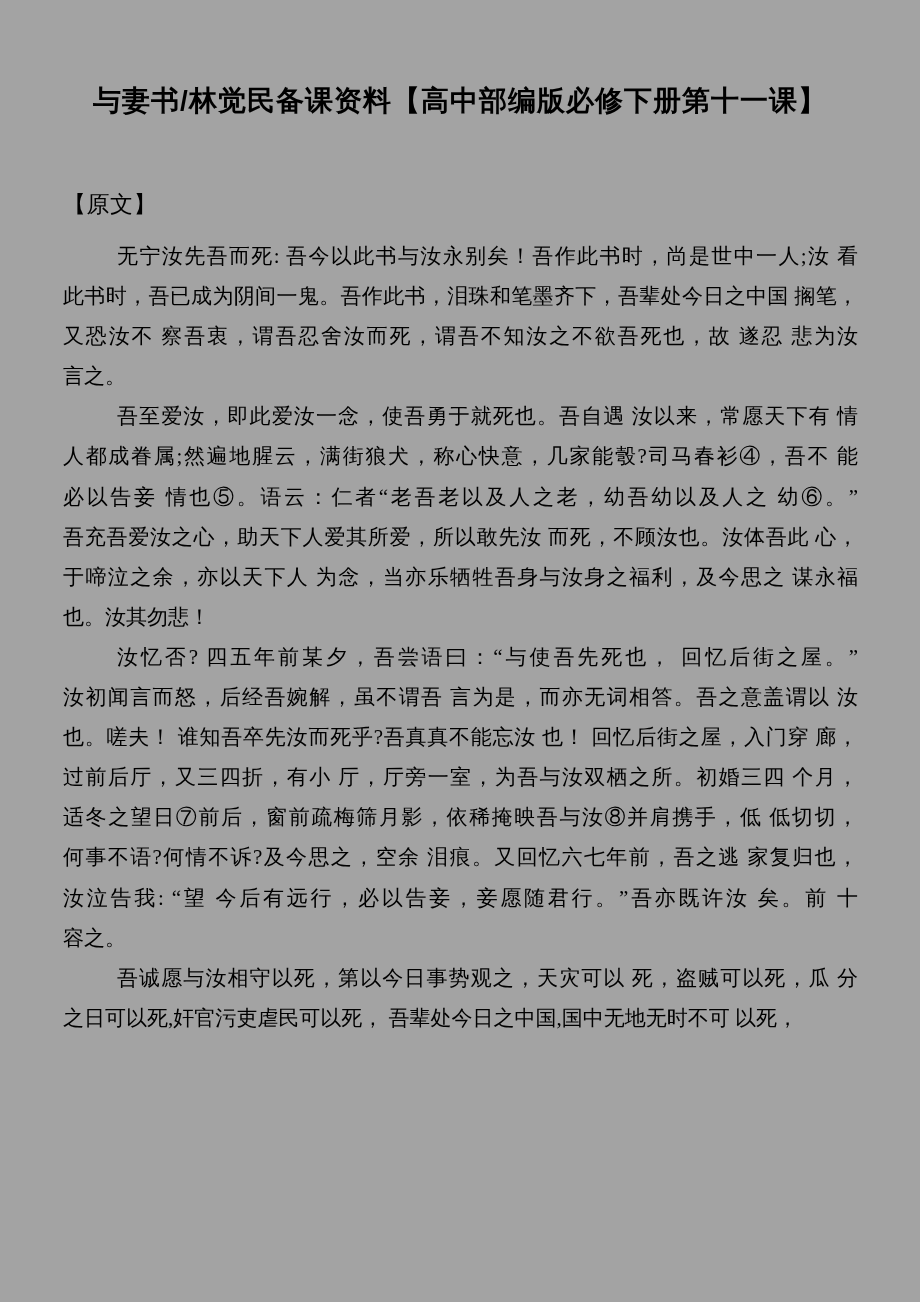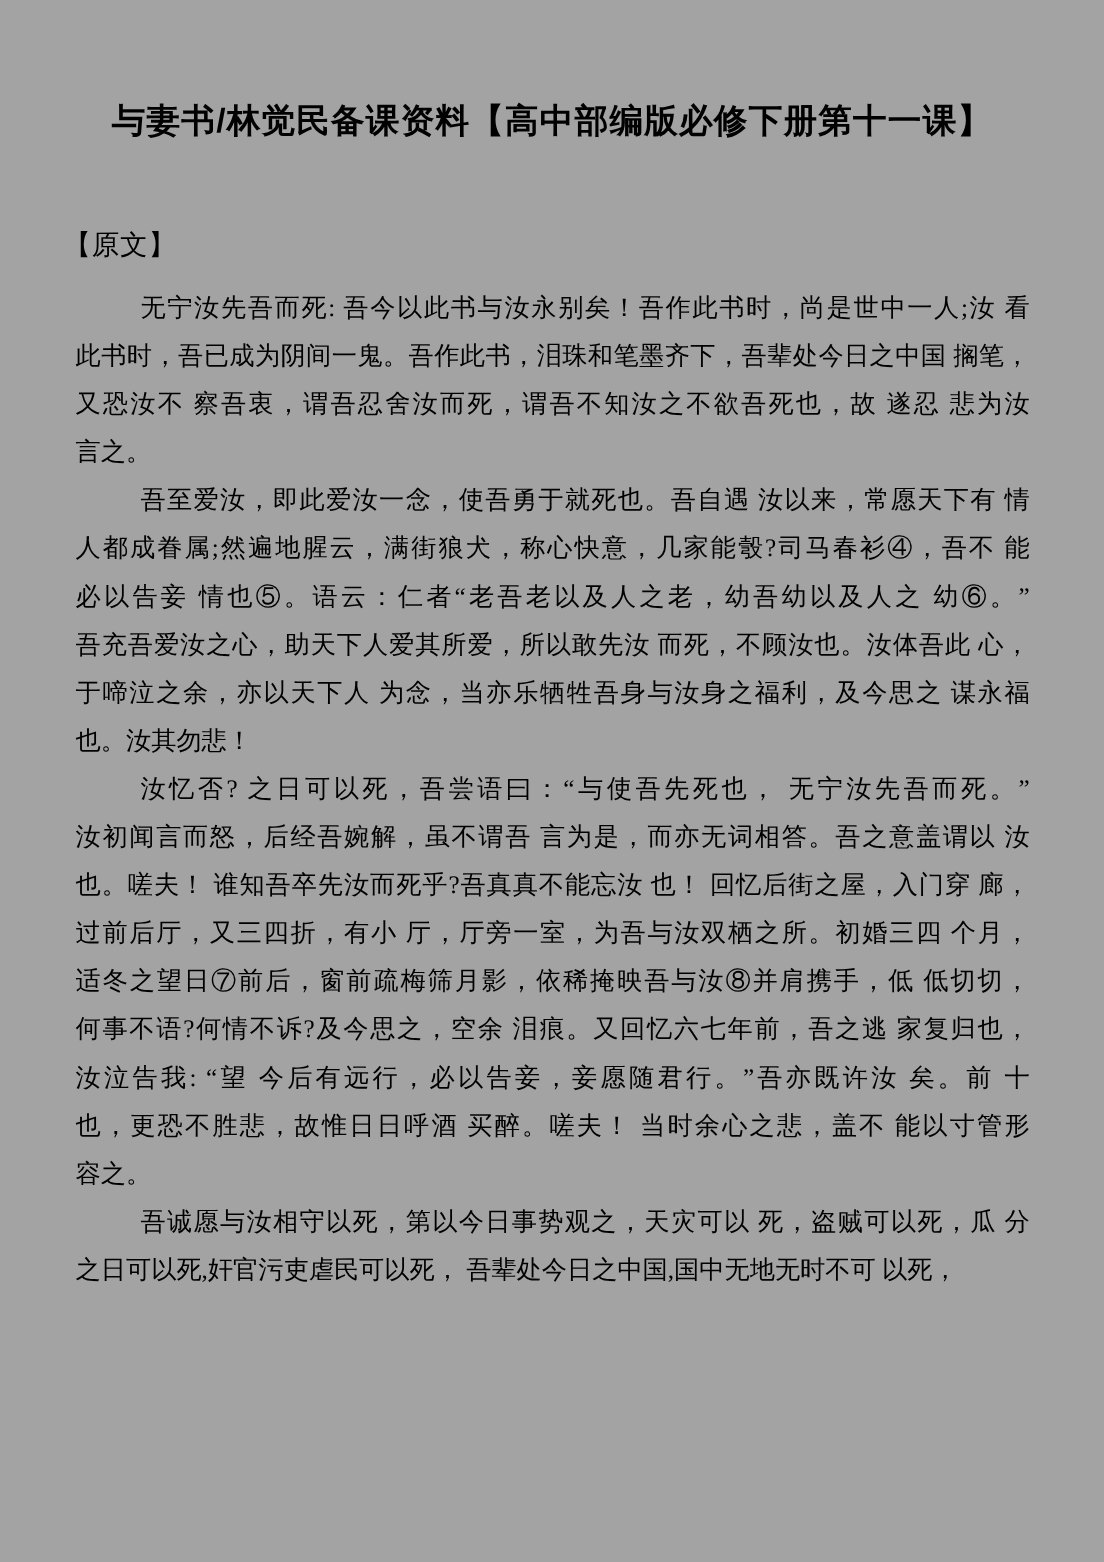--- a/index.html
+++ b/index.html
@@ -20,21 +20,21 @@
     text-align: center;
     font-size: 28px;
     font-weight: 700;
     font-family: "Liberation Sans", "DejaVu Sans", sans-serif;
     letter-spacing: 1px;
     white-space: nowrap;
   }
   .section-heading {
     position: absolute;
     top: 189px;
-    left: 53px;
+    left: 63px;
     font-size: 23px;
     letter-spacing: 0.5px;
     text-align: center;
   }
   .doc-body {
     position: absolute;
     top: 236px;
     left: 63px;
     width: 795px;
     font-size: 21px;
@@ -66,28 +66,27 @@
       </div>
       <div class="para">
         <div class="tline first">吾至爱汝，即此爱汝一念，使吾勇于就死也。吾自遇 汝以来，常愿天下有 情</div>
         <div class="tline">人都成眷属;然遍地腥云，满街狼犬，称心快意，几家能彀?司马春衫④，吾不  能</div>
         <div class="tline">必以告妾 情也⑤。语云：仁者“老吾老以及人之老，幼吾幼以及人之 幼⑥。”</div>
         <div class="tline">吾充吾爱汝之心，助天下人爱其所爱，所以敢先汝 而死，不顾汝也。汝体吾此 心，</div>
         <div class="tline">于啼泣之余，亦以天下人 为念，当亦乐牺牲吾身与汝身之福利，及今思之 谋永福</div>
         <div class="tline last">也。汝其勿悲！</div>
       </div>
       <div class="para">
-        <div class="tline first">汝忆否? 之日可以死，吾尝语曰：“与使吾先死也，  无宁汝先吾而死。”</div>
+        <div class="tline first">汝忆否? 四五年前某夕，吾尝语曰：“与使吾先死也，  回忆后街之屋。”</div>
         <div class="tline">汝初闻言而怒，后经吾婉解，虽不谓吾 言为是，而亦无词相答。吾之意盖谓以 汝</div>
         <div class="tline">也。嗟夫！ 谁知吾卒先汝而死乎?吾真真不能忘汝 也！ 回忆后街之屋，入门穿 廊，</div>
         <div class="tline">过前后厅，又三四折，有小  厅，厅旁一室，为吾与汝双栖之所。初婚三四  个月，</div>
         <div class="tline">适冬之望日⑦前后，窗前疏梅筛月影，依稀掩映吾与汝⑧并肩携手，低 低切切，</div>
         <div class="tline">何事不语?何情不诉?及今思之，空余 泪痕。又回忆六七年前，吾之逃 家复归也，</div>
         <div class="tline">汝泣告我: “望 今后有远行，必以告妾，妾愿随君行。”吾亦既许汝 矣。前 十</div>
-        <div class="tline">也，更恐不胜悲，故惟日日呼酒 买醉。嗟夫！ 当时余心之悲，盖不 能以寸管形</div>
         <div class="tline last">容之。</div>
       </div>
       <div class="para">
         <div class="tline first">吾诚愿与汝相守以死，第以今日事势观之，天灾可以 死，盗贼可以死，瓜 分</div>
         <div class="tline last">之日可以死,奸官污吏虐民可以死，  吾辈处今日之中国,国中无地无时不可 以死，</div>
       </div>
     </div>
 </div>
 
 </body></html>

